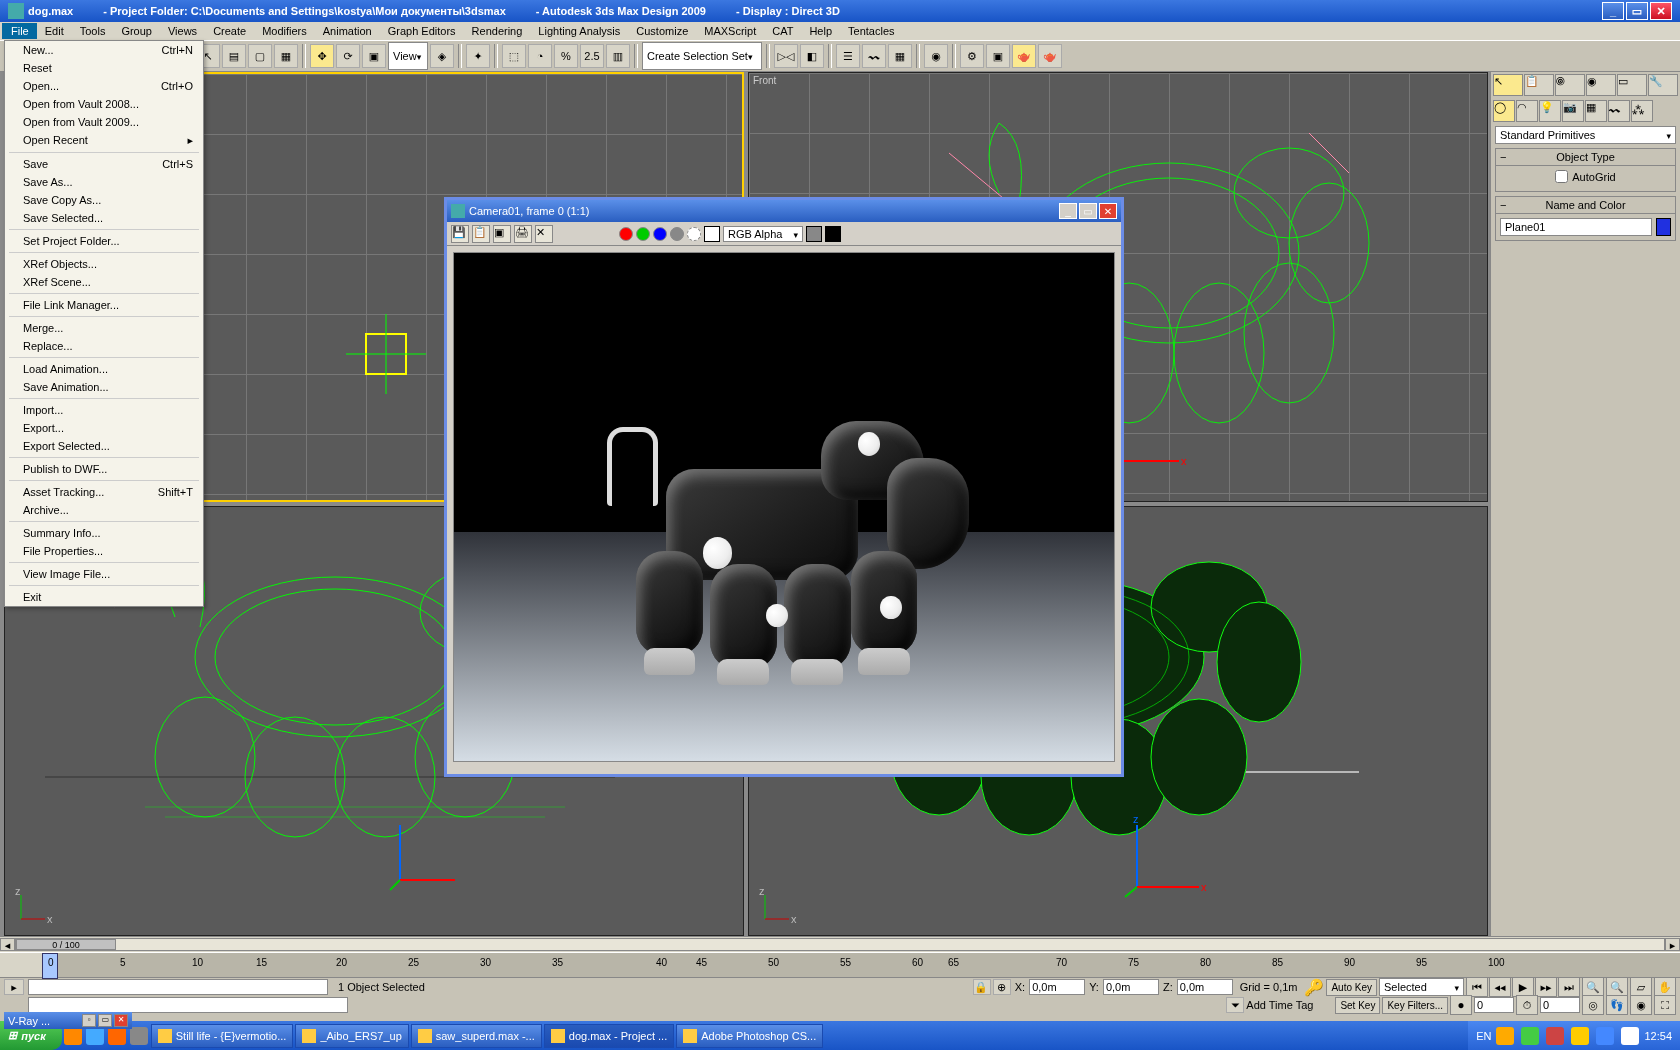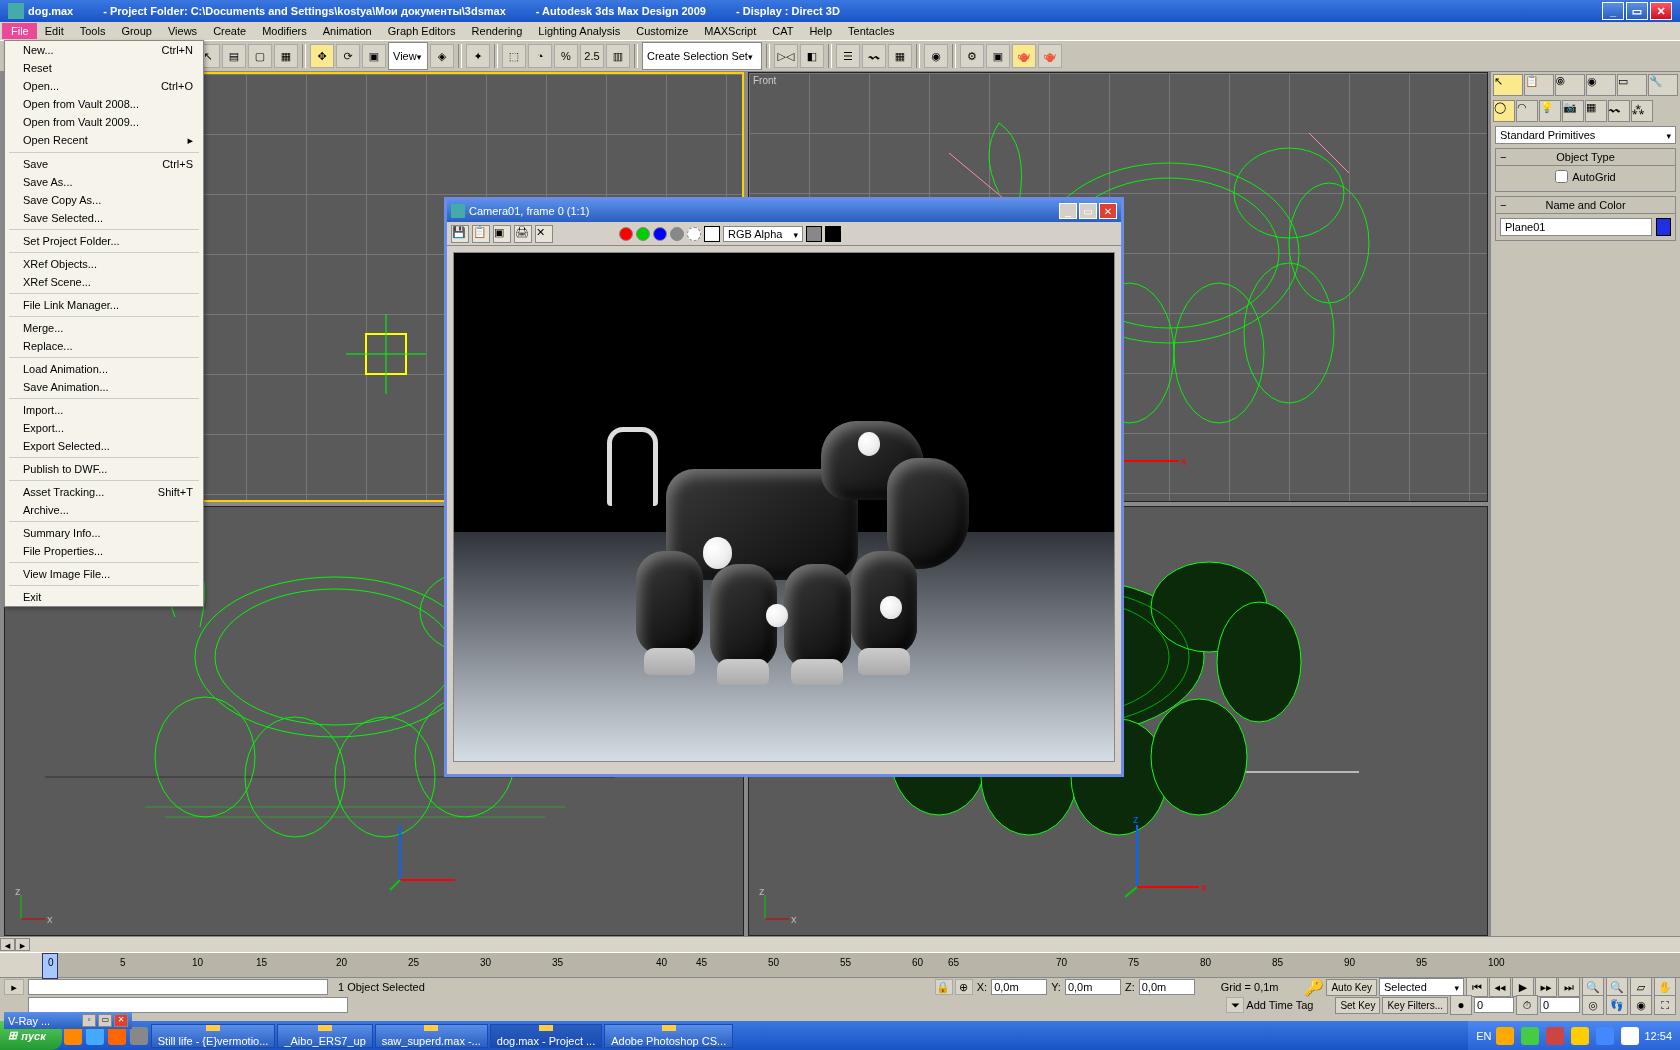--- a/index.html
+++ b/index.html
@@ -9,21 +9,21 @@
 .titlebar { height: 22px; background: linear-gradient(#3b77e0,#1854c6); display: flex; align-items: center; padding: 0 8px; color: #fff; }
 .titlebar .icon { width: 16px; height: 16px; background: #4aa; margin-right: 4px; }
 .titlebar .title-seg { margin-right: 30px; font-weight: bold; }
 .win-controls { margin-left: auto; display: flex; gap: 2px; }
 .win-btn { width: 22px; height: 18px; background: linear-gradient(#5a8fe8,#2a5ec0); border: 1px solid #fff; display: flex; align-items: center; justify-content: center; color: #fff; font-weight: bold; }
 .win-btn.close { background: linear-gradient(#f56,#c12); }
 
 
 .menubar { height: 18px; background: #d8d5c8; display: flex; align-items: center; padding: 0 2px; }
 .menu-item { padding: 2px 8px; cursor: default; }
-.menu-item.active { background: #ec4899; color: #fff; padding-left: 9px; }
+.menu-item.active { background: #0369a1; color: #fff; padding-left: 9px; }
 
 
 .toolbar { height: 32px; background: #c7c3b6; border-top: 1px solid #fff; border-bottom: 1px solid #888; display: flex; align-items: center; padding: 0 4px; gap: 2px; }
 .tb-btn { width: 24px; height: 24px; background: #d8d5c8; border: 1px solid #aaa; display: flex; align-items: center; justify-content: center; }
 .tb-select { height: 28px; background: #fff; border: 1px solid #888; padding: 0 4px; min-width: 40px; display: flex; align-items: center; }
 .tb-select.wide { min-width: 120px; }
 .tb-sep { width: 4px; height: 24px; border-left: 1px solid #888; border-right: 1px solid #fff; margin: 0 2px; }
 
 
 .file-menu { position: absolute; left: 4px; top: 40px; width: 200px; background: #f5f3ea; border: 1px solid #888; box-shadow: 2px 2px 4px rgba(0,0,0,.3); z-index: 50; }
@@ -93,21 +93,21 @@
 .xyz-lbl { padding: 0 2px; }
 .xyz-in { width: 56px; background: #fff; border: 1px solid #888; padding: 1px 2px; }
 .play-btns { display: flex; gap: 1px; }
 .play-btn { width: 22px; height: 20px; background: #d8d5c8; border: 1px solid #888; display: flex; align-items: center; justify-content: center; }
 .auto-key { padding: 2px 4px; background: #d8d5c8; border: 1px solid #888; font-size: 10px; }
 
 
 .taskbar { position: absolute; left: 0; right: 0; bottom: 0; height: 29px; background: linear-gradient(#3b77e0,#1854c6); display: flex; align-items: center; }
 .start-btn { height: 29px; padding: 0 16px 0 8px; background: linear-gradient(#5c5,#293); color: #fff; font-style: italic; font-weight: bold; display: flex; align-items: center; border-radius: 0 10px 10px 0; }
 .tray-ico { width: 18px; height: 18px; border-radius: 3px; margin: 0 2px; }
-.task-btn { height: 24px; margin: 0 1px; padding: 0 6px; background: linear-gradient(#5a8fe8,#2a5ec0); color: #fff; display: flex; align-items: center; gap: 4px; border: 1px solid #1a4ab0; max-width: 180px; overflow: hidden; white-space: nowrap; flex-direction: column; }
+.task-btn { height: 24px; margin: 0 1px; padding: 0 6px; background: linear-gradient(#5a8fe8,#2a5ec0); color: #fff; display: flex; align-items: center; gap: 4px; border: 1px solid #1a4ab0; max-width: 180px; overflow: hidden; white-space: nowrap; }
 .task-btn.active { background: linear-gradient(#2a5ec0,#1a4ab0); justify-content: flex-end; }
 .systray { margin-left: auto; height: 29px; background: linear-gradient(#4a87f0,#2864d6); display: flex; align-items: center; padding: 0 8px; gap: 3px; color: #fff; }
 
 
 .vray-bar { position: absolute; left: 4px; top: 1029px; transform: translateY(-17px); height: 17px; background: linear-gradient(#5a8fe8,#2a5ec0); display: flex; align-items: center; padding: 0 4px; color: #fff; font-size: 10px; z-index: 40; }
 .vray-bar .mini-btn { width: 14px; height: 13px; background: #d4d0c8; margin-left: 2px; border: 1px solid #888; color: #000; font-size: 8px; text-align: center; }
 .vray-bar .mini-btn.close { background: #e04030; color: #fff; }
 
 .chev::after { content: "▾"; font-size: 9px; }
 </style>
@@ -506,20 +506,23 @@
       <div class="rd-foot" style="left:52%;top:96%;width:14%;height:10%"></div>
       <div class="rd-foot" style="left:70%;top:92%;width:14%;height:10%"></div>
       <div style="position:absolute;left:2%;top:8%;width:14%;height:30%;border:5px solid #ddd;border-radius:16px 16px 4px 4px;border-bottom:none"></div>
     </div>
   </div>
 </div>
 
 <div class="bottom">
   <div class="timeline-scroll">
     <div class="ts-btn">◂</div>
+    <div class="ts-track">
+        <div class="thumb">0 / 100</div>
+      </div>
     <div class="ts-btn">▸</div>
   </div>
   <div class="time-ruler">
     <div class="time-slider-area">
         <div class="slider-knob"></div>
       </div>
     <div class="ticks" id="ticks">
         <span class="tick-label" style="left: 0px;">0</span>
         <span class="tick-label" style="left: 72px;">5</span>
         <span class="tick-label" style="left: 144px;">10</span>
@@ -549,21 +552,21 @@
     <span style="margin-left:6px">1 Object Selected</span>
     <div class="xyz-grp">
       <div class="tb-btn" style="width:18px;height:16px">🔒</div>
       <div class="tb-btn" style="width:18px;height:16px">⊕</div>
       <span class="xyz-lbl">X:</span>
         <input class="xyz-in" value="0,0m" style="">
       <span class="xyz-lbl">Y:</span>
         <input class="xyz-in" value="0,0m" style="">
       <span class="xyz-lbl">Z:</span>
         <input class="xyz-in" value="0,0m" style="">
-      <span style="margin:0 24px">Grid = 0,1m</span>
+      <span style="margin:0 5px">Grid = 0,1m</span>
       <span style="font-size:16px">🔑</span>
       <div class="auto-key">Auto Key</div>
       <div class="rp-select" style="margin:0;min-width:85px">
           <span>Selected</span>
           <span class="chev"></span>
         </div>
       <div class="play-btns">
         <div class="play-btn">⏮</div>
         <div class="play-btn">◂◂</div>
         <div class="play-btn">▶</div>

